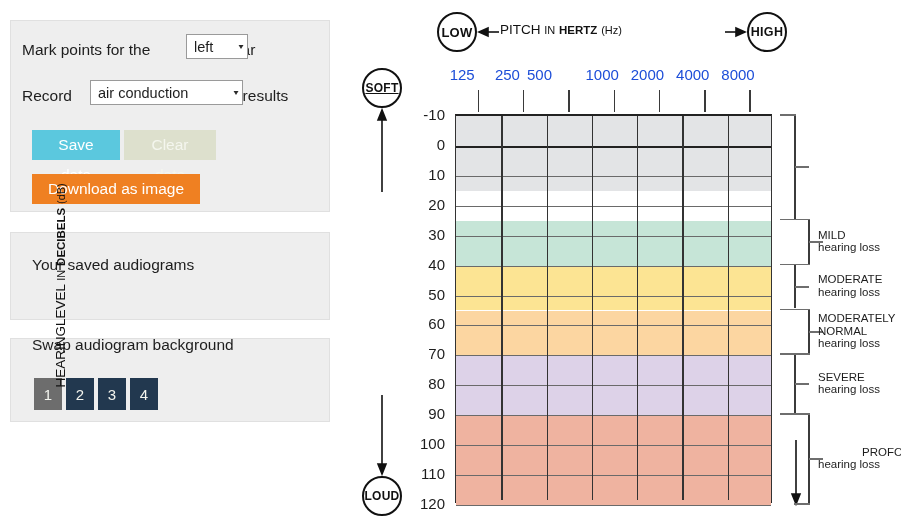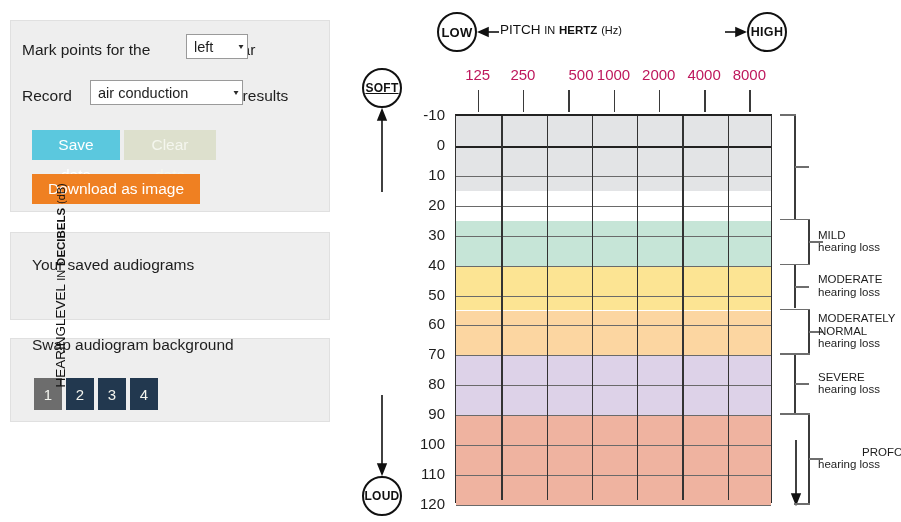--- a/index.html
+++ b/index.html
@@ -115,22 +115,22 @@
     font-size: 13.5px; color:#111111;
     transform: rotate(-90deg);
     transform-origin: center center;
     white-space: nowrap;
   }
   #vert-title .sm { font-size: 11px; }
   #vert-title .bd { font-size: 11.5px; font-weight: bold; }
 
   .freq-lbl {
     position: absolute; top: 66px;
-    font-size: 15px; color: #be185d;
-    text-align: center; width: 56px;
+    font-size: 15px; color: #1d4ed8;
+    text-align: left; width: 56px;
   }
   .freq-tick {
     position: absolute; top: 90px;
     width: 1.5px; height: 22px; background: #3a3a3a;
   }
   .db-lbl {
     position: absolute;
     font-size: 15px; color: #1d1d1d;
     text-align: right; width: 40px;
   }
@@ -240,21 +240,21 @@
         <line x1="382" y1="395" x2="382" y2="470"></line>
         <polygon points="382,474 378,464 386,464"></polygon>
         <line x1="796" y1="440" x2="796" y2="498"></line>
         <polygon points="796,504 792,494 800,494"></polygon>
       </g>
     </svg>
 
     <div id="freq-labels">
         <div class="freq-lbl" style="left: 449.643px;">125</div>
         <div class="freq-lbl" style="left: 494.929px;">250</div>
-        <div class="freq-lbl" style="left: 553px;">500</div>
+        <div class="freq-lbl" style="left: 527px;">500</div>
         <div class="freq-lbl" style="left: 585.5px;">1000</div>
         <div class="freq-lbl" style="left: 630.786px;">2000</div>
         <div class="freq-lbl" style="left: 676.071px;">4000</div>
         <div class="freq-lbl" style="left: 721.357px;">8000</div>
       </div>
     <div id="freq-ticks">
         <div class="freq-tick" style="left: 477.643px;"></div>
         <div class="freq-tick" style="left: 522.929px;"></div>
         <div class="freq-tick" style="left: 568.214px;"></div>
         <div class="freq-tick" style="left: 613.5px;"></div>

